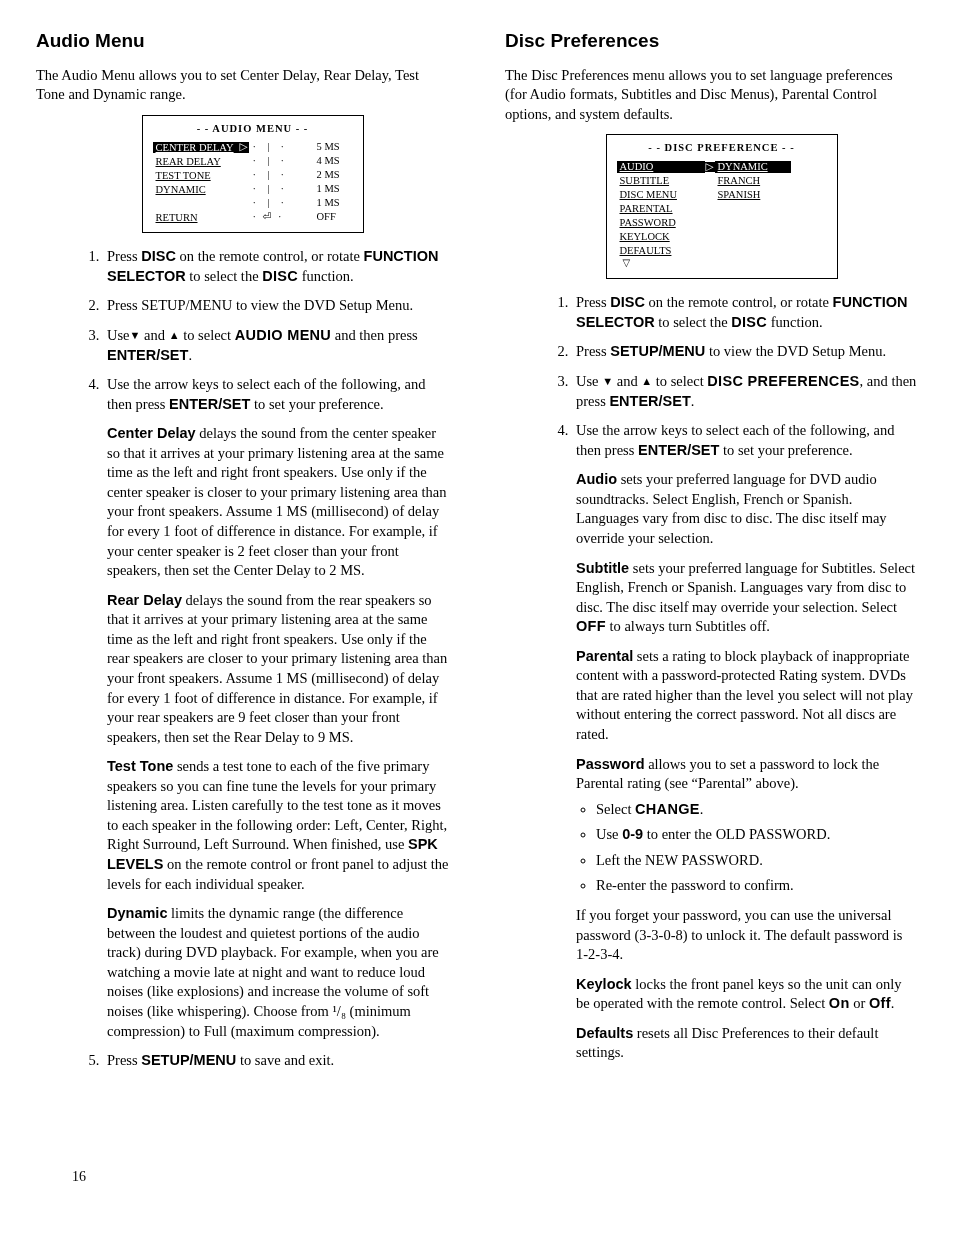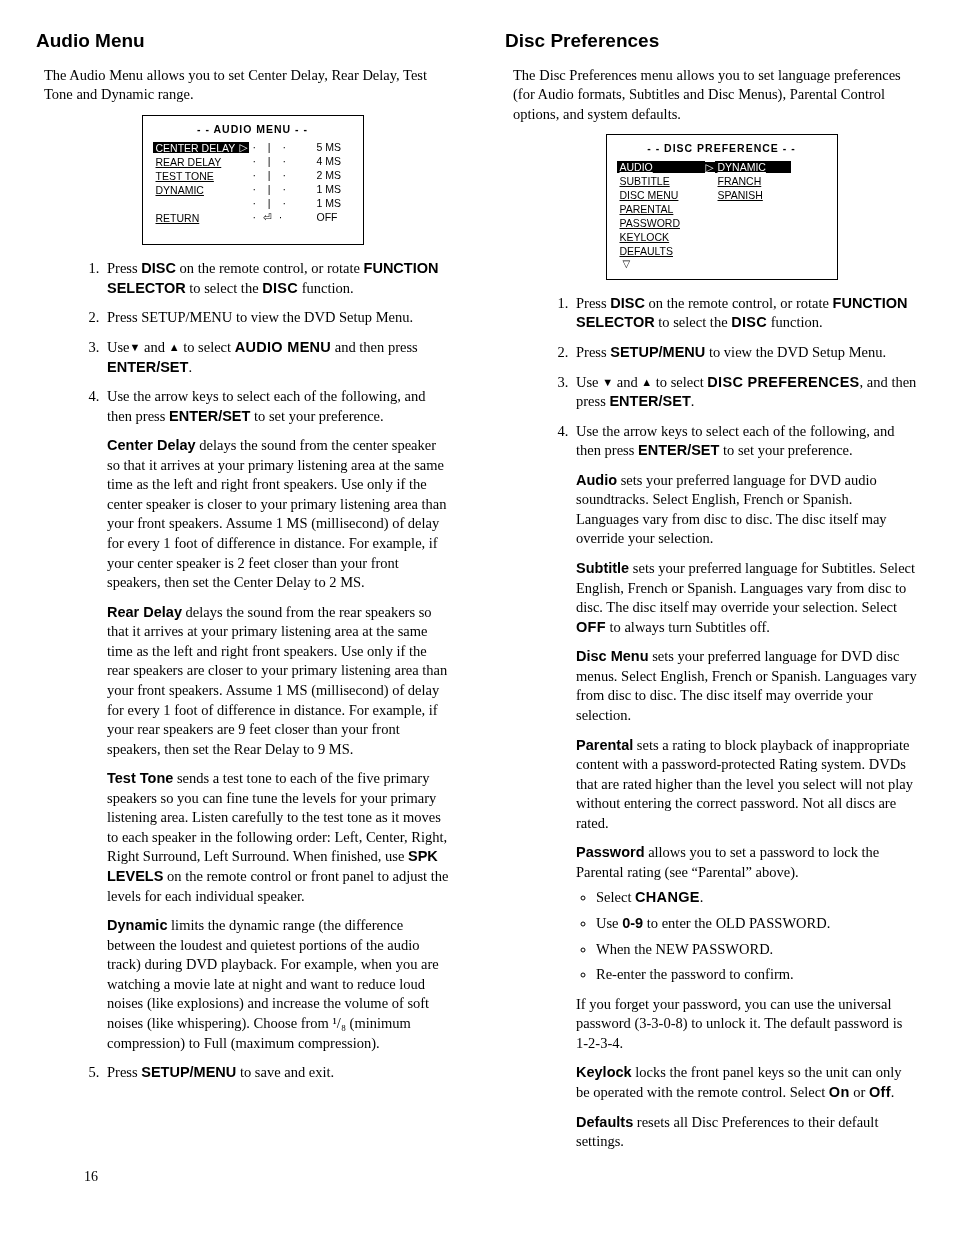--- a/index.html
+++ b/index.html
@@ -20,41 +20,41 @@
   .col {
     flex: 1;
     min-width: 0;
   }
   h2 {
     font-family: Arial, Helvetica, sans-serif;
     font-weight: 900;
     font-size: 19px;
     margin: 0 0 12px 0;
   }
-  p { margin: 0 0 10px 8px; }
+  p { margin: 0 0 10px 0; }
   ol { margin: 0; padding-left: 28px; }
   ol > li { margin-bottom: 10px; padding-left: 4px; margin-left: 39px; }
   .bold-sans { font-family: Arial, Helvetica, sans-serif; font-weight: 900; }
   .cond {
     font-family: 'Arial Narrow', Arial, sans-serif;
     font-weight: 900;
     letter-spacing: 0.3px;
   }
   .sub-block { margin: 10px 0 10px 0; }
   .arrow { display:inline-block; font-size: 11px; position: relative; top: -1px; }
   
   .osd-wrap {
     display:flex;
     justify-content:center;
     margin: 6px 0 14px 0;
   }
   .osd {
     border: 1.5px solid #000;
-    padding: 6px 10px 20px 10px;
-    font-family: Liberation Sans, sans-serif;
+    padding: 6px 10px 8px 10px;
+    font-family: Liberation Serif, serif;
     font-size: 10.5px;
     line-height: 1;
     margin-left: 20px;
   }
   .osd-title {
     text-align:center;
     font-weight: bold;
     letter-spacing: 1px;
     margin: 2px 0 6px 0;
   }
@@ -96,21 +96,21 @@
   .osd-b .caret { width:10px; text-align:center; }
   .osd-b .osd-right {
     width: 70px;
     padding: 1px 3px 0 3px;
   }
   .dn { font-size: 10px; display:inline-block; padding-left:6px;}
   ul.tight { margin: 6px 0 10px 0; padding-left: 20px; }
   ul.tight li { margin-bottom: 6px; }
   .page-num {
     position: absolute;
-    left: 48px;
+    left: 36px;
     bottom: 20px;
     font-size: 14px;
   }
   .pagewrap { position: relative; min-height: 1179px; }
 </style>
 </head>
 <body>
 
 <div class="pagewrap">
 <div class="cols">
@@ -234,29 +234,28 @@
     <li>
       <span>Use </span><span class="arrow">▼</span><span> and </span><span class="arrow">▲</span><span> to select </span><span class="cond">DISC PREFERENCES</span><span>, and then press </span><span class="bold-sans">ENTER/SET</span><span>.</span>
     </li>
     <li>
       <span>Use the arrow keys to select each of the following, and then press </span><span class="bold-sans">ENTER/SET</span><span> to set your preference.</span>
 
       <p class="sub-block"><span class="bold-sans">Audio</span><span> sets your preferred language for DVD audio soundtracks. Select English, French or Spanish. Languages vary from disc to disc. The disc itself may override your selection.</span></p>
 
       <p class="sub-block"><span class="bold-sans">Subtitle</span><span> sets your preferred language for Subtitles. Select English, French or Spanish. Languages vary from disc to disc. The disc itself may override your selection. Select </span><span class="cond">OFF</span><span> to always turn Subtitles off.</span></p>
 
-      <p class="sub-block"><span class="bold-sans">Disc Menu</span><span> sets your preferred language for DVD disc menus. Select English, French or Spanish. Languages vary from disc to disc. The disc itself may override your selection.</span></p>
 
       <p class="sub-block"><span class="bold-sans">Parental</span><span> sets a rating to block playback of inappropriate content with a password-protected Rating system. DVDs that are rated higher than the level you select will not play without entering the correct password. Not all discs are rated.</span></p>
 
       <p class="sub-block" style="margin-bottom:4px"><span class="bold-sans">Password</span><span> allows you to set a password to lock the Parental rating (see “Parental” above).</span></p>
       <ul class="tight">
         <li><span>Select </span><span class="cond">CHANGE</span><span>.</span></li>
         <li><span>Use </span><span class="bold-sans">0-9</span><span> to enter the OLD PASSWORD.</span></li>
-        <li>When the NEW PASSWORD.</li>
+        <li>Left the NEW PASSWORD.</li>
         <li>Re-enter the password to confirm.</li>
       </ul>
       <p class="sub-block">If you forget your password, you can use the universal password (3-3-0-8) to unlock it. The default password is 1-2-3-4.</p>
 
       <p class="sub-block"><span class="bold-sans">Keylock</span><span> locks the front panel keys so the unit can only be operated with the remote control. Select </span><span class="cond">On</span><span> or </span><span class="cond">Off</span><span>.</span></p>
 
       <p class="sub-block"><span class="bold-sans">Defaults</span><span> resets all Disc Preferences to their default settings.</span></p>
     </li>
   </ol>
 </div>

